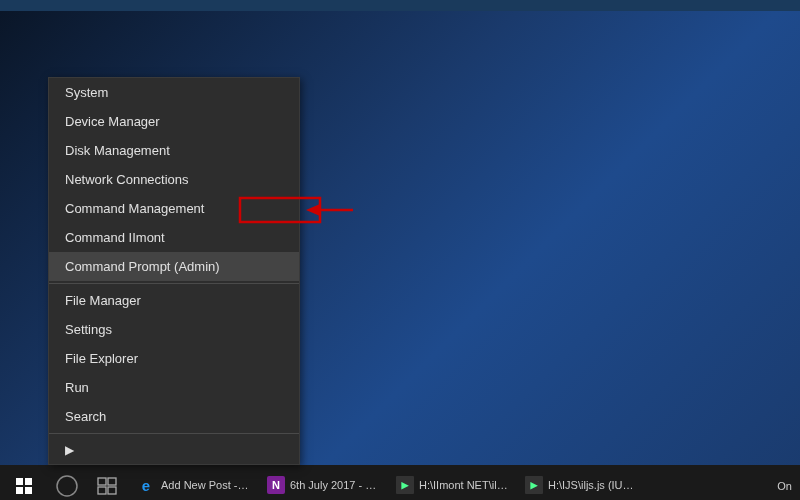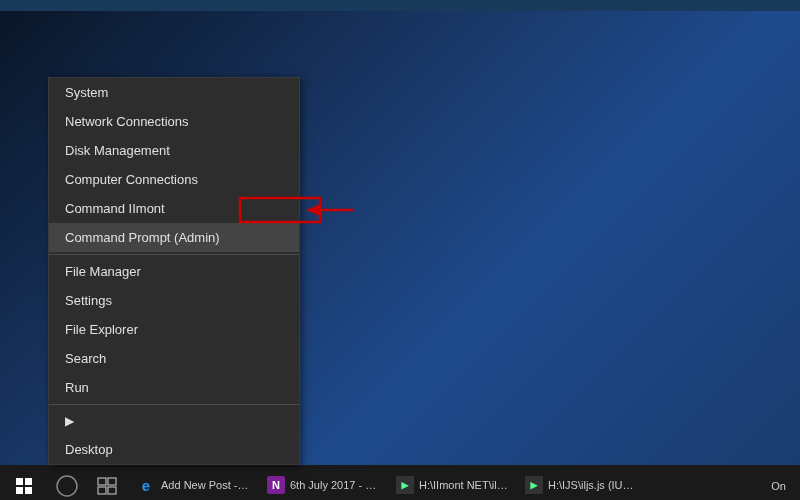--- a/index.html
+++ b/index.html
@@ -126,21 +126,21 @@
       max-width: 90px;
       overflow: hidden;
       text-overflow: ellipsis;
       white-space: nowrap;
     }
 
     .taskbar-right {
       margin-left: auto;
       display: flex;
       align-items: flex-end;
-      padding-right: 14px;
+      padding-right: 8px;
       color: #ccc;
       font-size: 11px;
       gap: 4px;
     }
 
     
     .arrow-svg {
       position: absolute;
       left: 238px;
       top: 185px;
@@ -167,56 +167,56 @@
 </head>
 <body>
 
 <div class="desktop">
 
   <div class="context-menu">
     <div class="menu-item">
       <span>System</span>
     </div>
     <div class="menu-item">
+      <span>Device Manager</span>
+    </div>
+    <div class="menu-item">
+      <span>Disk Management</span>
+    </div>
+    <div class="menu-item">
       <span>Network Connections</span>
     </div>
     <div class="menu-item">
-      <span>Disk Management</span>
-    </div>
-    <div class="menu-item">
-      <span>Computer Connections</span>
+      <span>Command Management</span>
     </div>
     <div class="menu-item">
       <span>Command IImont</span>
     </div>
     <div class="menu-item highlighted">
       <span>Command Prompt (Admin)</span>
     </div>
     <div class="menu-divider"></div>
     <div class="menu-item">
       <span>File Manager</span>
     </div>
     <div class="menu-item">
       <span>Settings</span>
     </div>
     <div class="menu-item">
       <span>File Explorer</span>
     </div>
     <div class="menu-item">
+      <span>Run</span>
+    </div>
+    <div class="menu-item">
       <span>Search</span>
     </div>
-    <div class="menu-item">
-      <span>Run</span>
-    </div>
     <div class="menu-divider"></div>
     <div class="menu-item">
       <span style="font-size:12px;">▶</span>
-    </div>
-    <div class="menu-item">
-      <span>Desktop</span>
     </div>
   </div>
 
   <svg class="arrow-svg" viewBox="0 0 130 55" xmlns="http://www.w3.org/2000/svg">
 
     <rect x="2" y="2" width="80" height="24" fill="none" stroke="#cc0000" stroke-width="2.5"></rect>
 
     <line x1="82" y1="14" x2="115" y2="14" stroke="#cc0000" stroke-width="2.5"></line>
     <polygon points="82,8 68,14 82,20" fill="#cc0000"></polygon>
   </svg>

